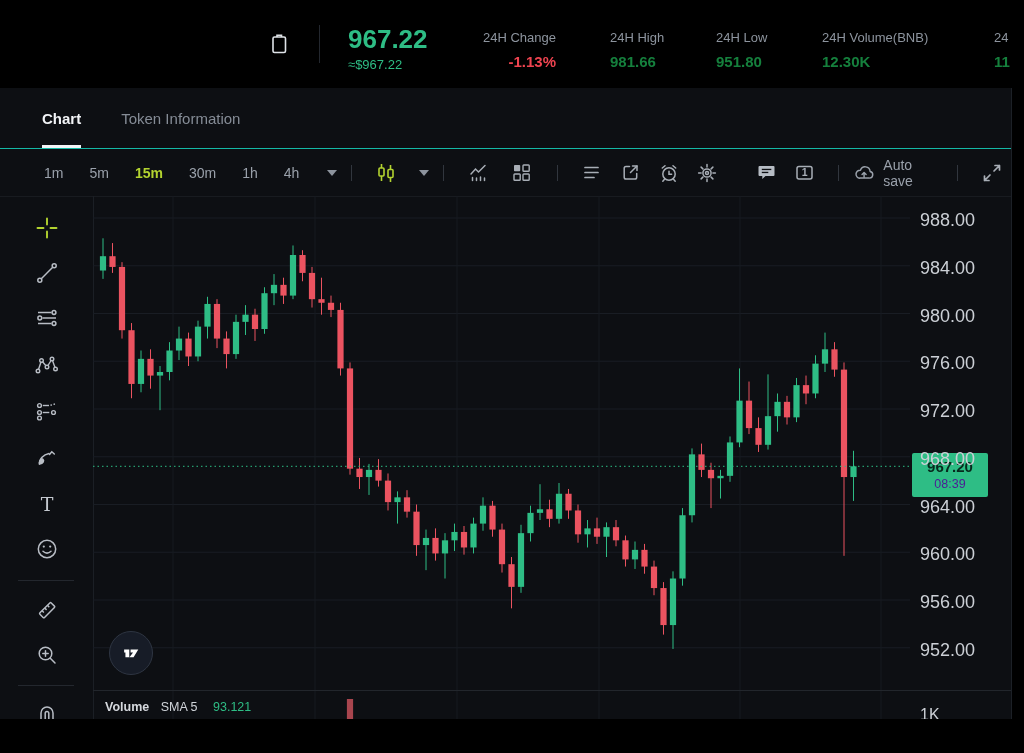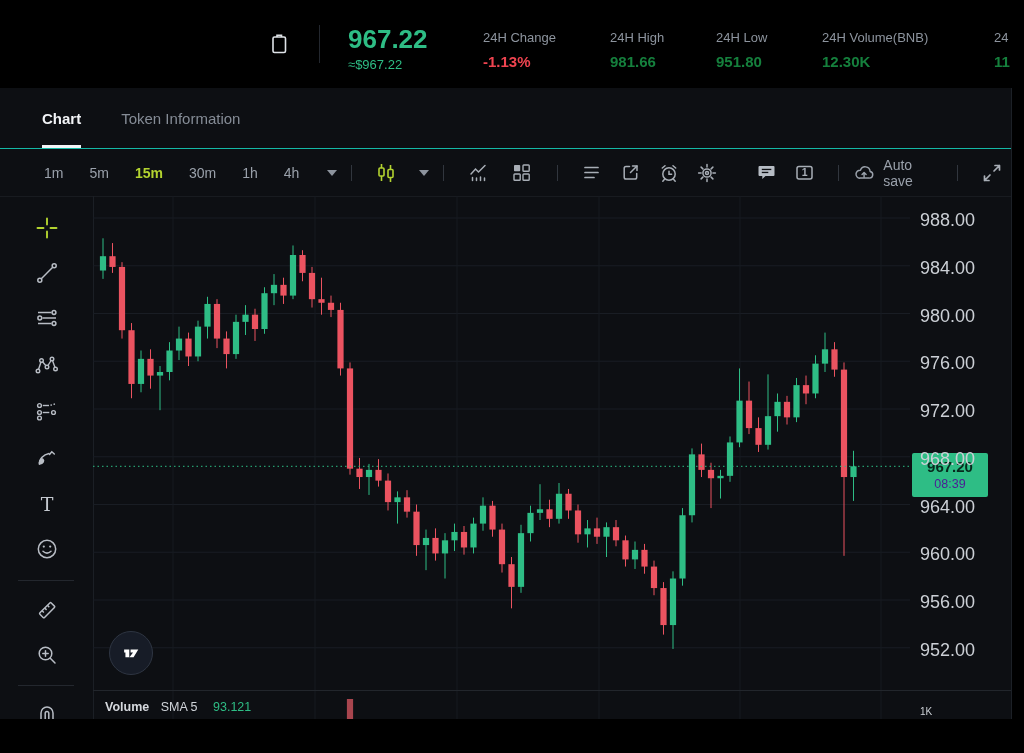--- a/index.html
+++ b/index.html
@@ -12,21 +12,21 @@
   .pair-sel{position:absolute;left:42px;top:29px;display:flex;align-items:center;gap:10px;cursor:pointer;}
   .pair-name{font-size:21px;font-weight:bold;color:#f4f6f8;letter-spacing:.3px;}
   .kline-btn{position:absolute;left:266px;top:31px;width:26px;height:26px;display:flex;align-items:center;justify-content:center;cursor:pointer;}
   .hvdiv{position:absolute;left:319px;top:25px;width:1px;height:38px;background:#23272e;}
   .price-block{position:absolute;left:348px;top:25px;}
   .price-big{font-size:26px;font-weight:bold;color:var(--up);line-height:28px;}
   .price-sub{font-size:13px;color:var(--up);margin-top:4px;}
   .stat-col{position:absolute;top:30px;}
   .stat-label{font-size:13px;color:#8d949e;white-space:nowrap;}
   .stat-value{font-size:15px;font-weight:bold;color:#15803d;margin-top:8px;white-space:nowrap;}
-  .stat-value.red{color:var(--red);}
+  .stat-value.red{color:var(--red);text-align:right;}
   
   .panel{position:absolute;left:0;top:88px;width:1011px;height:632px;background:#0d0f13;border-right:1px solid #1c2026;}
   .tabs{position:relative;height:60px;border-bottom:1px solid #14b8a6;display:flex;align-items:stretch;padding-left:42px;gap:40px;}
   .tab{display:flex;align-items:center;font-size:15px;color:#858c96;cursor:pointer;box-sizing:border-box;border-bottom:3px solid transparent;padding-top:3px;}
   .tab.active{color:#f2f4f7;font-weight:bold;border-bottom-color:#f2f4f7;}
   .toolbar{height:47px;border-bottom:1px solid #181b20;display:flex;align-items:center;padding-left:44px;font-size:14px;color:#9aa1ab;}
   .tf{margin-right:26px;cursor:pointer;text-align:center;}
   .tf.active{color:var(--accent);font-weight:bold;}
   .tri{width:0;height:0;border-left:5px solid transparent;border-right:5px solid transparent;border-top:6px solid #8d949e;cursor:pointer;}
   .tdiv{width:1px;height:16px;background:#31363e;margin:0 14px;}
@@ -47,21 +47,21 @@
   .vol-sep{position:absolute;left:93px;right:0;top:494px;height:1px;background:#22262c;}
   .vol-legend{position:absolute;left:12px;top:504px;font-size:12.5px;white-space:nowrap;}
   .vol-legend .t1{color:#d5d8dd;font-weight:bold;margin-right:8px;}
   .vol-legend .t2{color:#cfd3d8;margin-right:12px;}
   .vol-legend .t3{color:var(--up);}
   .axis{position:absolute;left:910px;top:0;width:101px;height:524px;cursor:ns-resize;}
   .tick{position:absolute;left:10px;font-size:18px;color:#ccd0d6;}
   .badge{position:absolute;left:2px;width:76px;height:44px;background:var(--up);border-radius:2px;display:flex;flex-direction:column;align-items:center;justify-content:center;line-height:1.25;}
   .badge .bp{font-size:15px;font-weight:bold;color:#062a1d;}
   .badge .bt{font-size:12.5px;color:#4c1d95;}
-  .vol-axis-label{position:absolute;left:10px;top:510px;font-size:10px;color:#ccd0d6;}
+  .vol-axis-label{position:absolute;left:10px;top:510px;font-size:16px;color:#ccd0d6;}
   .bottom-strip{position:absolute;left:0;top:719px;width:1024px;height:34px;background:#000;}
 </style>
 </head>
 <body>
 
 <div class="page">
 
   <div class="hdr">
     <div class="kline-btn">
       <span>

